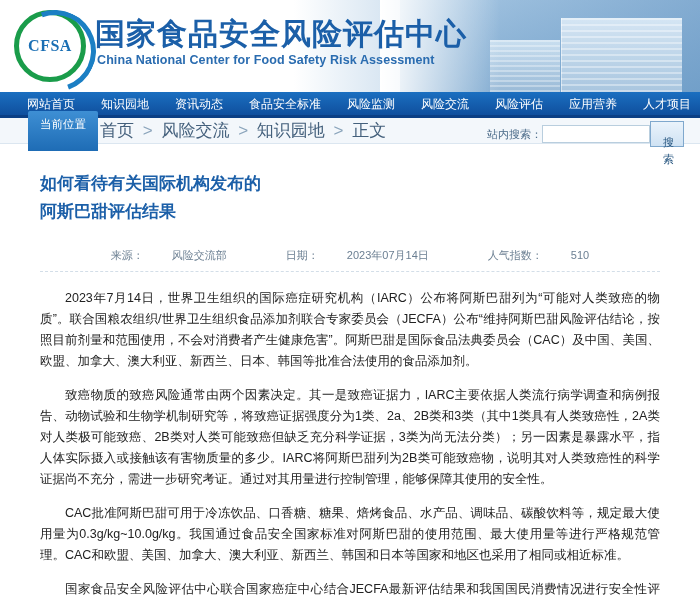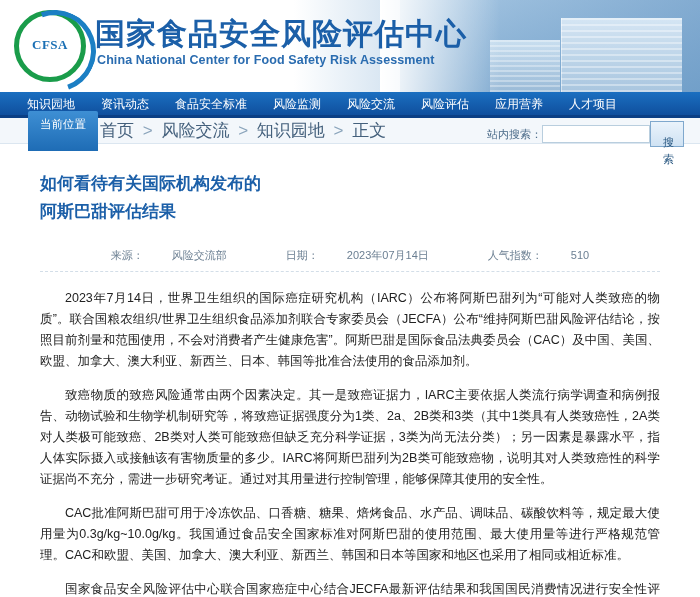--- a/index.html
+++ b/index.html
@@ -62,21 +62,21 @@
     content:"";
     position:absolute; left:-5px; top:-5px; width:72px; height:72px;
     border-radius:50%;
     border:5px solid transparent;
     border-top-color:#1b7fc4;
     border-right-color:#1b7fc4;
     transform: rotate(25deg);
   }
   .logo-text {
     position:absolute; left:0; top:27px; width:72px;
-    text-align:center; font-size:13px; font-weight:bold; color:#1a6fb4;
+    text-align:center; font-size:16px; font-weight:bold; color:#1a6fb4;
     letter-spacing:0.5px;
     font-family:"Liberation Serif", serif;
   }
   .title-cn {
     position:absolute; left:95px; top:14px;
     font-size: 30px; font-weight: bold; color:#1b5fa8;
     letter-spacing: 1px; z-index:3;
     font-family:"Liberation Sans", sans-serif;
     white-space:nowrap;
   }
@@ -178,20 +178,21 @@
     <div class="header-fade"></div>
     <div class="logo">
       <div class="logo-ring"></div>
       <div class="logo-text">CFSA</div>
     </div>
     <div class="title-cn">国家食品安全风险评估中心</div>
     <div class="title-en">China National Center for Food Safety Risk Assessment</div>
   </div>
 
   <div class="nav">
+    <div class="nav-item">网站首页</div>
     <div class="nav-item">知识园地</div>
     <div class="nav-item">资讯动态</div>
     <div class="nav-item">食品安全标准</div>
     <div class="nav-item">风险监测</div>
     <div class="nav-item">风险交流</div>
     <div class="nav-item">风险评估</div>
     <div class="nav-item">应用营养</div>
     <div class="nav-item">人才项目</div>
 
   </div>

